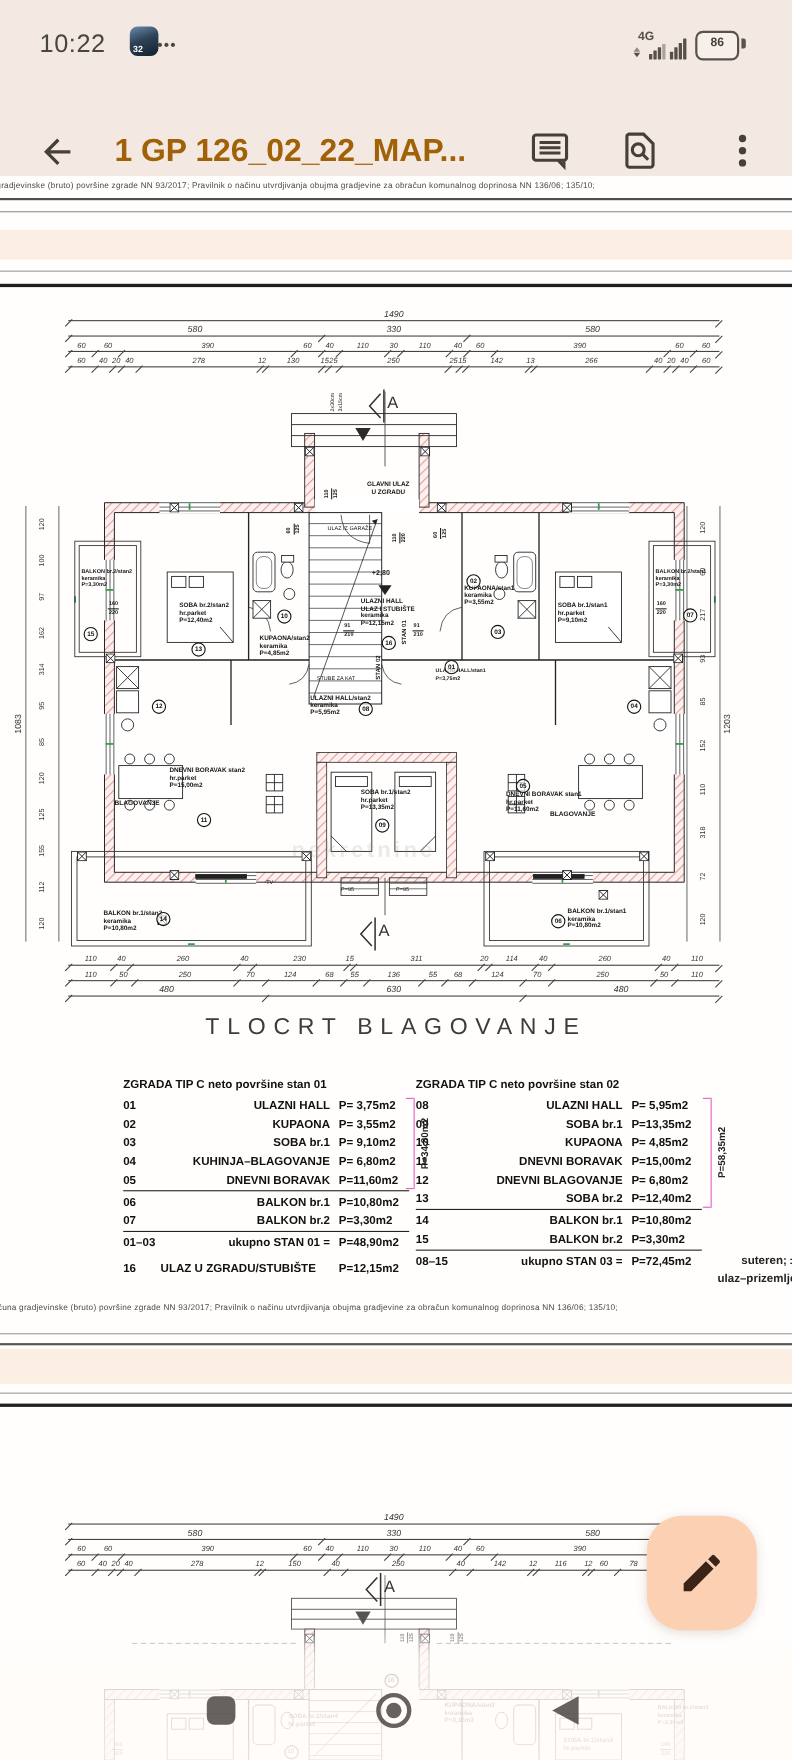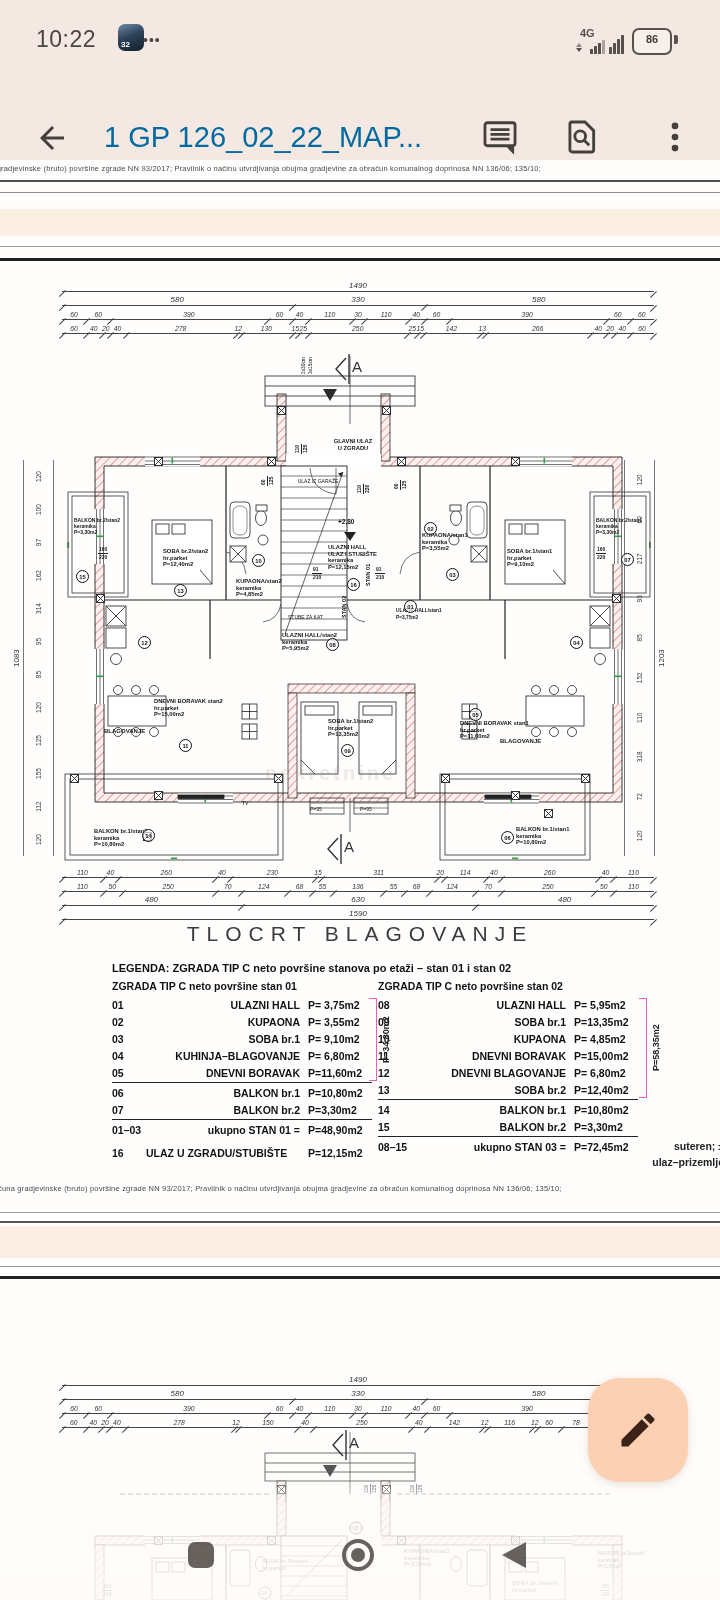--- a/index.html
+++ b/index.html
@@ -15,21 +15,21 @@
   .netarrows{position:absolute;left:576px;top:42px;width:8px;height:12px;}
   .netarrows i{display:block;width:0;height:0;border-left:3px solid transparent;border-right:3px solid transparent;margin:1px 0;}
   .arr-up{border-bottom:4px solid #8f8781;}
   .arr-dn{border-top:4px solid #57504a;}
   .bars{position:absolute;left:590px;top:32px;width:34px;height:22px;}
   .bars i{position:absolute;bottom:0;width:3px;background:#57504a;border-radius:0.5px;}
   .batt{position:absolute;left:632px;top:28px;width:36px;height:23px;border:2.5px solid #59524c;border-radius:7px;background:#f7f0ea;}
   .batt span{position:absolute;left:0;right:0;top:3px;text-align:center;font-size:11px;font-weight:700;color:#454039;}
   .battnub{position:absolute;left:674px;top:35px;width:4px;height:9px;background:#59524c;border-radius:0 2px 2px 0;}
   .backbtn{position:absolute;left:34px;top:120px;width:36px;height:36px;}
-  .apptitle{position:absolute;left:104px;top:121px;width:350px;font-size:29px;color:#0369a1;white-space:nowrap;overflow:hidden;}
+  .apptitle{position:absolute;left:104px;top:121px;width:350px;font-size:29px;color:#a16207;white-space:nowrap;overflow:hidden;font-weight:bold;}
   .abicon{position:absolute;top:118px;width:40px;height:40px;}
   
   .page{position:absolute;left:0;width:720px;background:#fffefd;}
   .hline{position:absolute;left:0;width:720px;}
   .fineprint{position:absolute;font-size:7.5px;color:#4a4a4a;white-space:nowrap;letter-spacing:0.2px;}
   
   .dims{position:absolute;left:62px;width:592px;}
   .dimrow{display:flex;height:14px;align-items:flex-end;position:relative;font-style:italic;}
   .dimrow::after{content:"";position:absolute;right:-4px;bottom:-3px;width:9px;height:1.1px;background:#444;transform:rotate(-45deg);}
   .dimseg{position:relative;border-bottom:1px solid #444;min-width:0;flex-basis:0;height:11px;}
@@ -718,30 +718,24 @@
         <div class="dimseg" style="flex-grow: 480;">
           <span>480</span>
         </div>
         <div class="dimseg" style="flex-grow: 630;">
           <span>630</span>
         </div>
         <div class="dimseg" style="flex-grow: 480;">
           <span>480</span>
         </div>
       </div>
-    <div class="dimrow">
-        <div class="dimseg" style="flex-grow: 1590;">
-          <span>1590</span>
-        </div>
-      </div>
   </div>
 
   <div class="plantitle">TLOCRT BLAGOVANJE</div>
 
-  <div class="leghead">LEGENDA: ZGRADA TIP C neto površine stanova po etaži – stan 01 i stan 02</div>
   <div class="legcol" style="left:112px;">
     <div class="legtitle">ZGRADA TIP C neto površine stan 01</div>
     <div>
         <div class="leg-row">
           <span class="l-num">01</span>
           <span class="l-name">ULAZNI HALL</span>
           <span class="l-val">P= 3,75m2</span>
         </div>
         <div class="leg-row">
           <span class="l-num">02</span>

